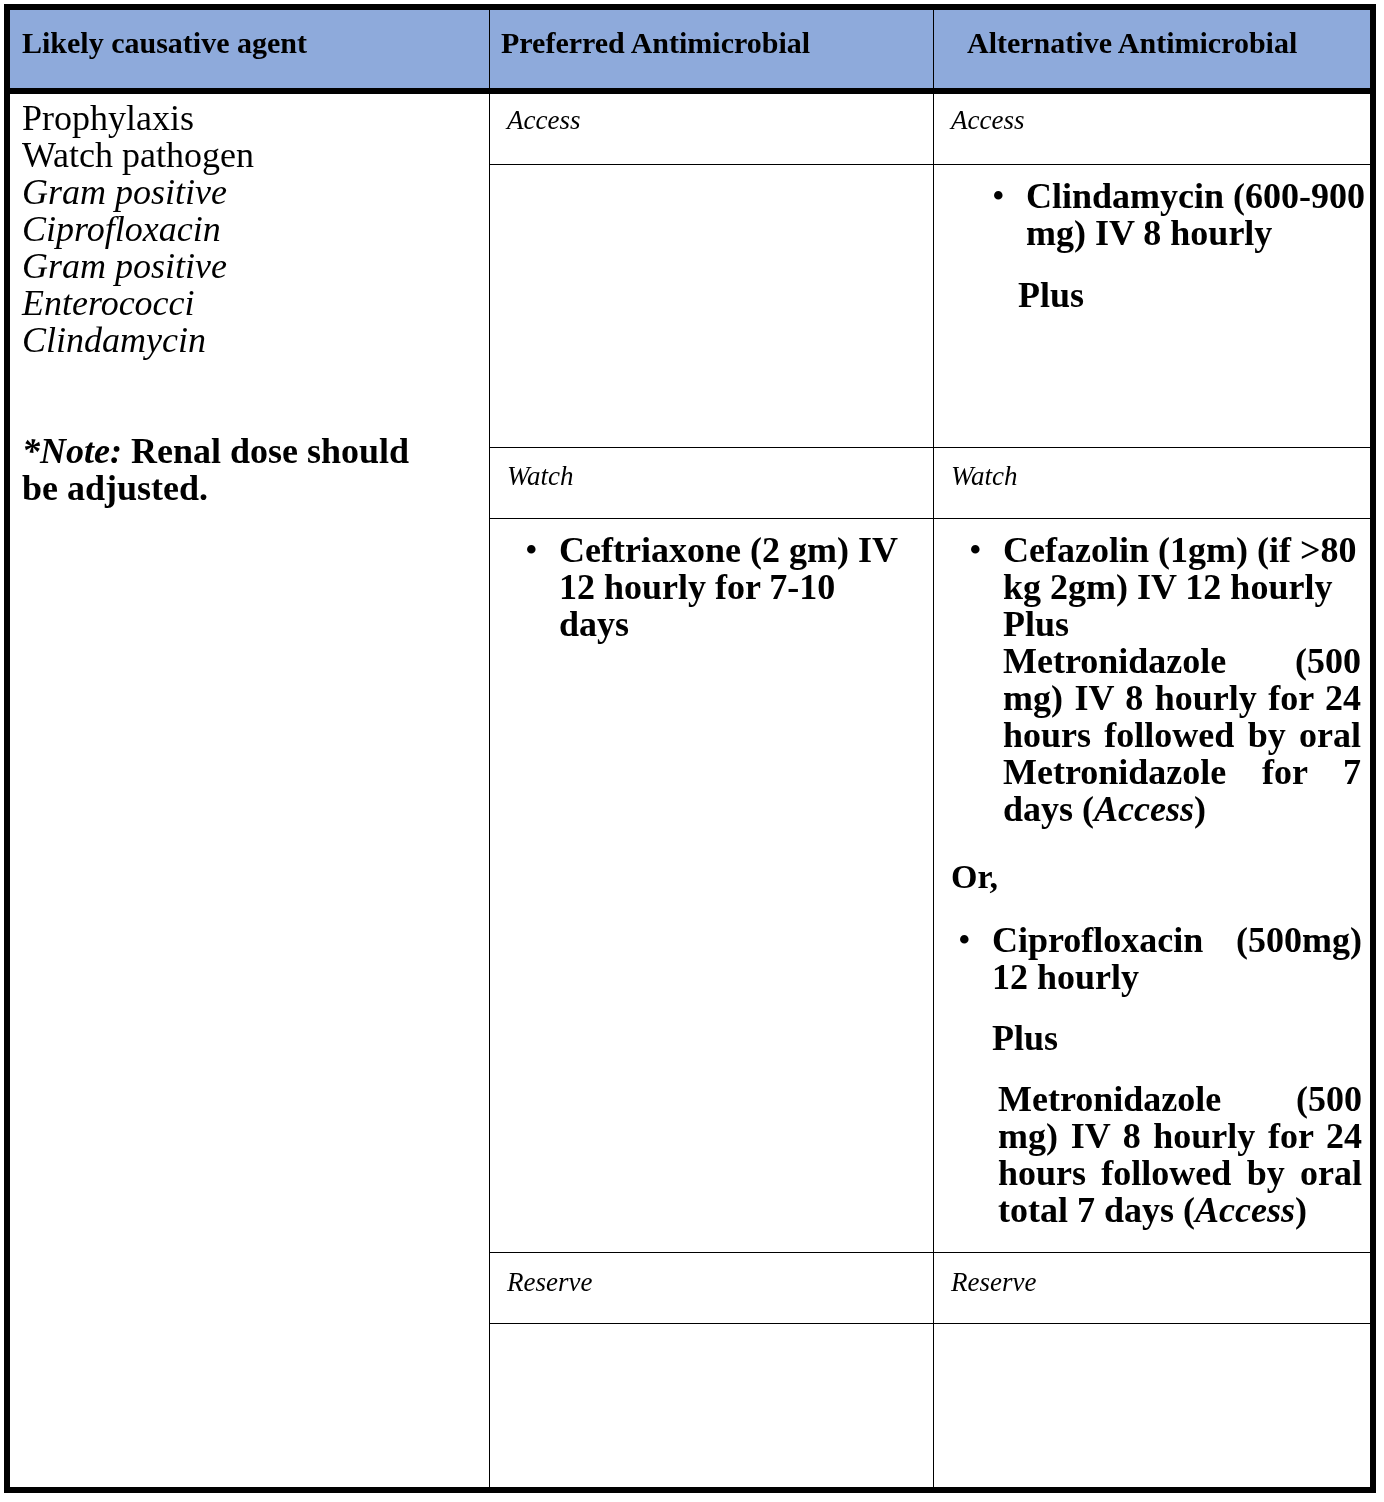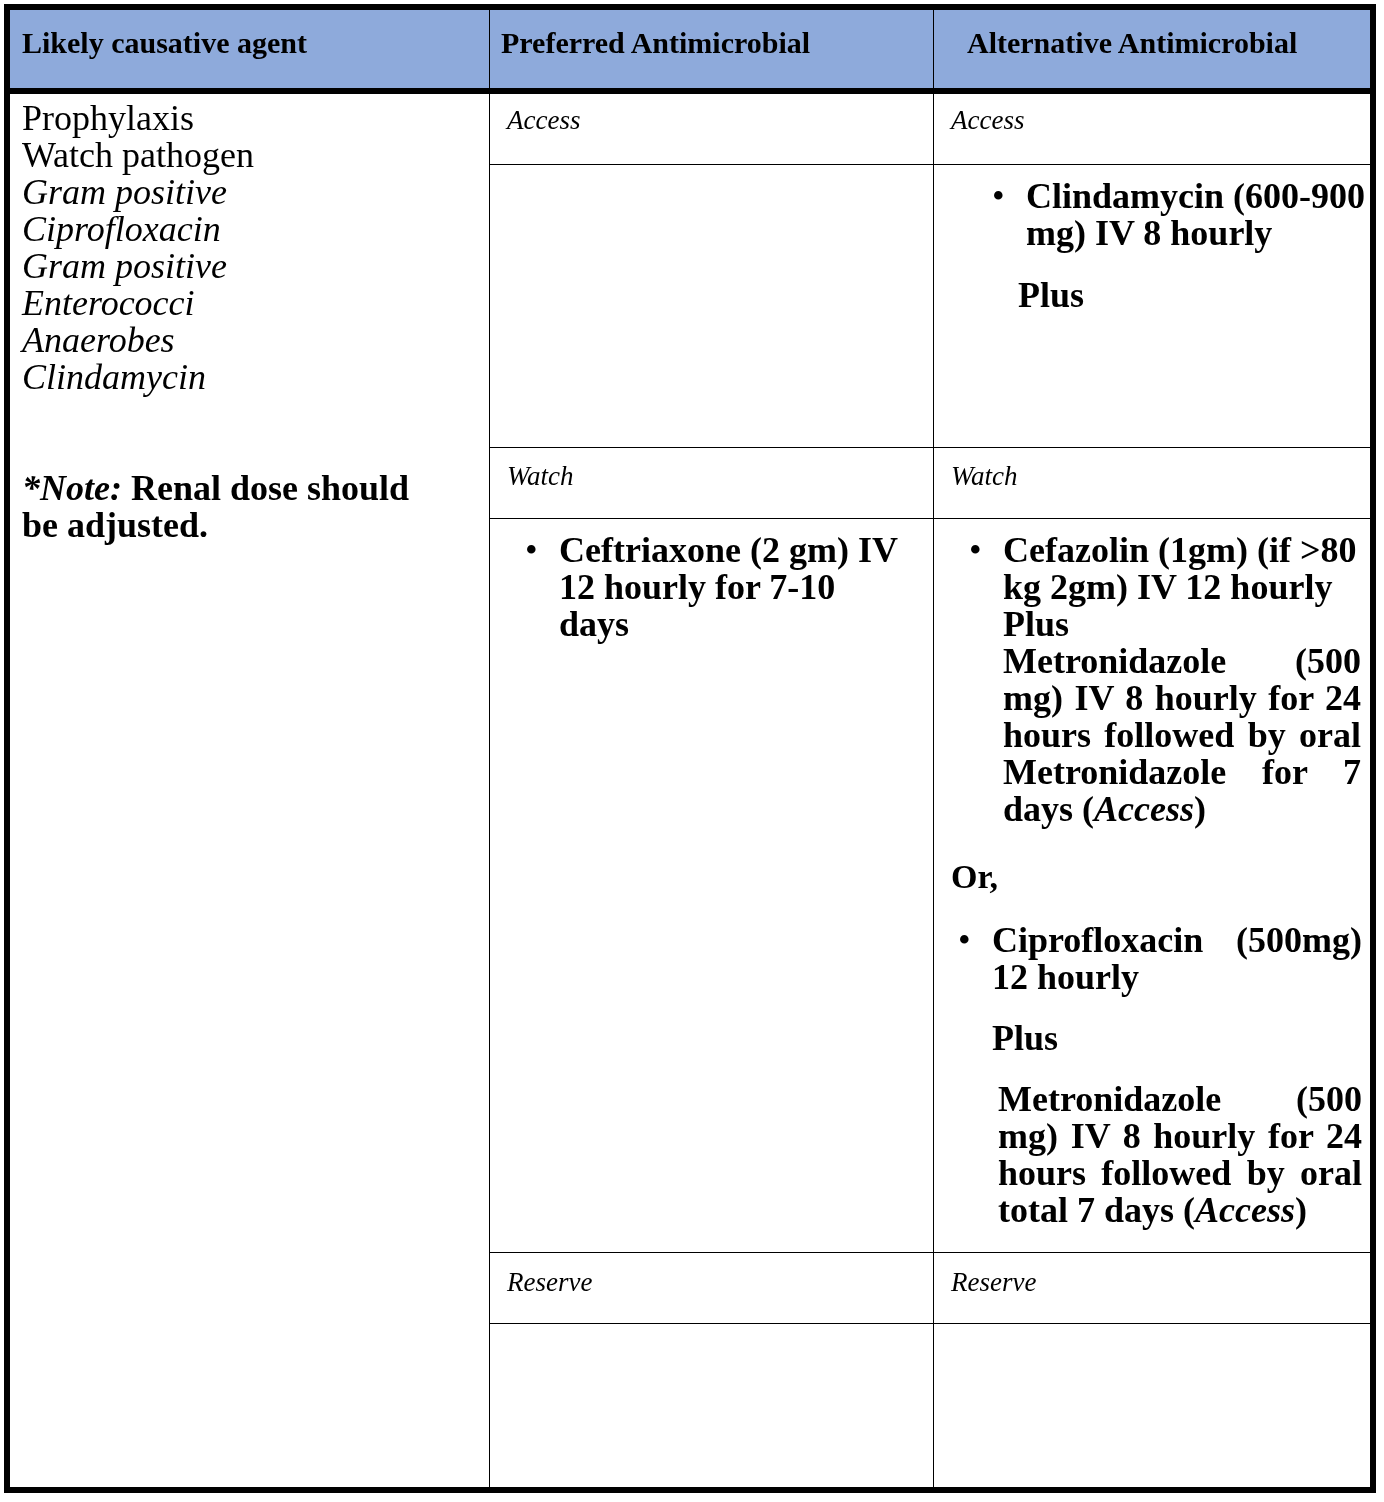--- a/index.html
+++ b/index.html
@@ -42,21 +42,20 @@
   <div class="hline" style="left:479px;width:887px;top:1242px;"></div>
   <div class="hline" style="left:479px;width:887px;top:1313px;"></div>
 
   <div class="cell" style="left:12px;top:90px;width:460px;">
     <div>Prophylaxis</div>
     <div>Watch pathogen</div>
     <div class="it">Gram positive</div>
     <div class="it">Ciprofloxacin</div>
     <div class="it">Gram positive</div>
     <div class="it">Enterococci</div>
-    <div class="it">Anaerobes</div>
     <div class="it">Clindamycin</div>
     <div class="b" style="margin-top:74px;width:400px;"><span class="it">*Note:</span><span> Renal dose should be adjusted.</span></div>
   </div>
 
   <div class="cell cat" style="left:497px;top:92px;">Access</div>
   <div class="cell cat" style="left:497px;top:448px;">Watch</div>
   <div class="cell b" style="left:549px;top:522px;width:340px;">
     <ul>
         <li class="bul">Ceftriaxone (2 gm) IV 12 hourly for 7-10 days</li>
       </ul>

